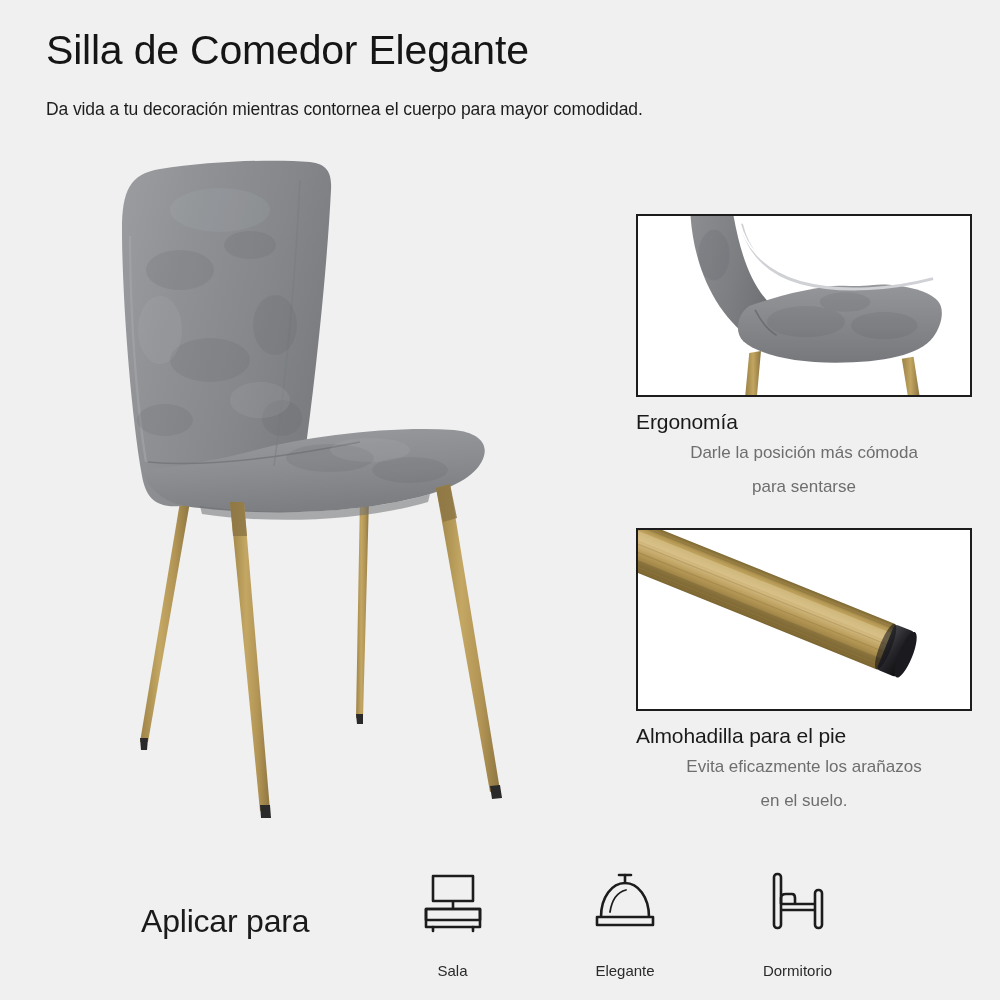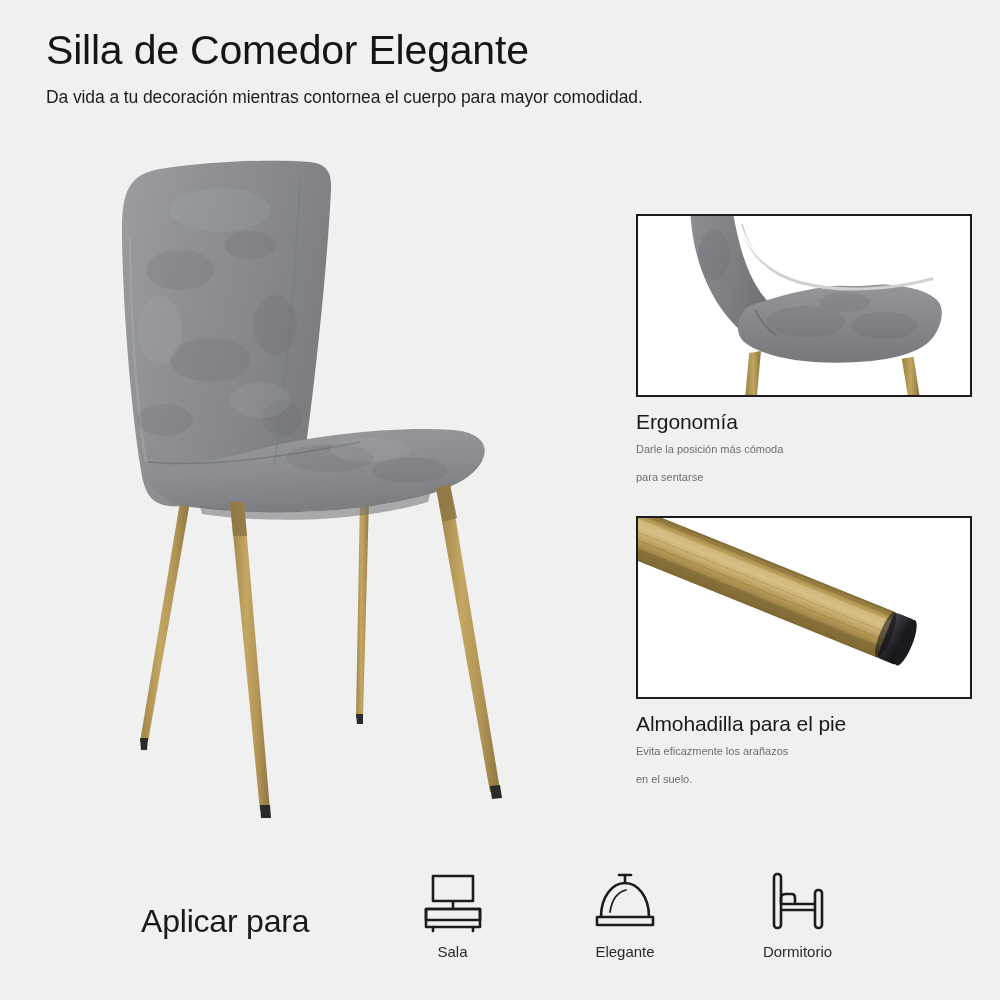--- a/index.html
+++ b/index.html
@@ -11,21 +11,21 @@
   }
   .page { position:relative; width:1000px; height:1000px; background:#f0f0f0;border-radius:26px; }
 
   
   .header { position:absolute; left:46px; top:28px; width:900px; }
   .title {
     font-size:41px; font-weight:400; color:#151515;
     letter-spacing:-0.2px; line-height:1.12;
   }
   .subtitle {
-    margin-top:13px; font-size:17.5px; font-weight:400;
+    margin-top:25px; font-size:17.5px; font-weight:400;
     color:#1d1d1d; letter-spacing:-0.1px;
   }
 
   
   .chair-stage {
     position:absolute; left:60px; top:150px; width:510px; height:700px;
   }
   .chair-svg { display:block; width:100%; height:100%; }
 
   
@@ -34,35 +34,35 @@
   .frame {
     width:336px; height:183px; background:#ffffff;
     border:2px solid #1c1c1c; overflow:hidden; position:relative;
   }
   .frame svg { display:block; width:100%; height:100%; }
   .feat-title {
     margin-top:13px; font-size:21px; font-weight:400;
     color:#1a1a1a; letter-spacing:-0.1px;
   }
   .feat-line {
-    margin-top:10px; font-size:11px; color:#6e6e6e; line-height:1.0;
+    margin-top:10px; font-size:17px; color:#6e6e6e; line-height:1.0;text-align:center;
   }
   .feat-line.second { margin-top:17px; }
 
   
   .apply { position:absolute; left:0; top:865px; width:1000px; height:125px; }
   .apply-label {
     position:absolute; left:141px; top:38px;
     font-size:32px; color:#1a1a1a; letter-spacing:-0.2px;
   }
   .use-items {
     position:absolute; left:390px; top:0; width:470px; height:125px;
     display:flex; justify-content:space-between;
   }
-  .use-item { width:125px; display:flex; flex-direction:column; align-items:center; }
+  .use-item { width:125px; display:flex; flex-direction:column; align-items:center;gap:19px; }
   .use-icon { height:72px; display:flex; align-items:center; justify-content:center; }
   .use-icon svg { display:block; }
   .use-label { margin-top:6px; font-size:15px; color:#2a2a2a; }
 </style>
 </head>
 <body>
 
 <div class="page">
 
   <div class="header">

